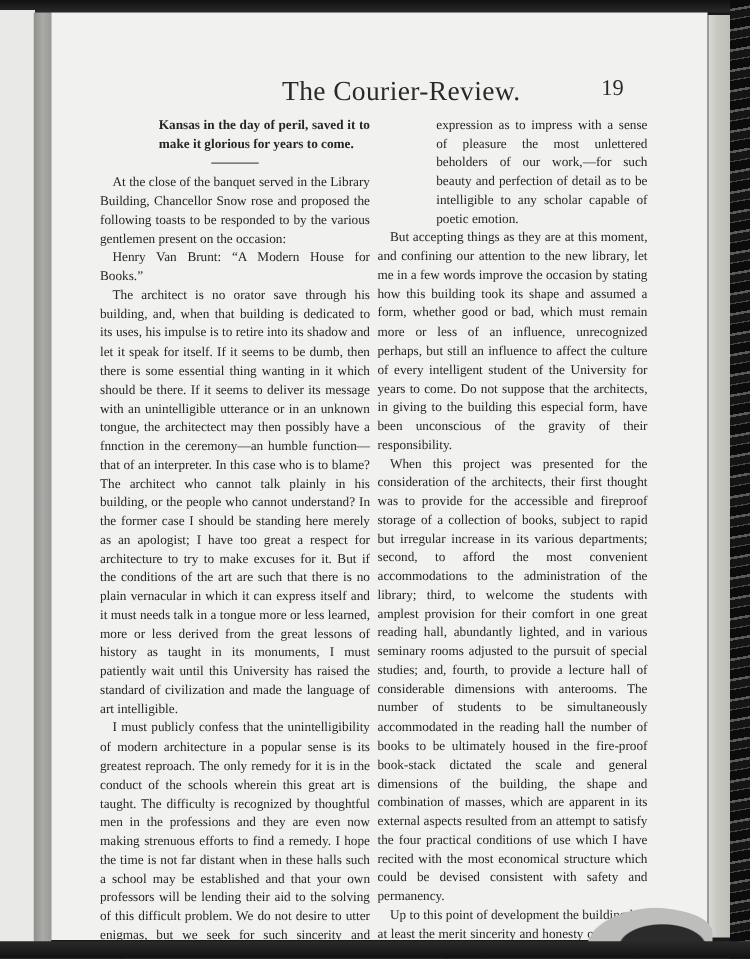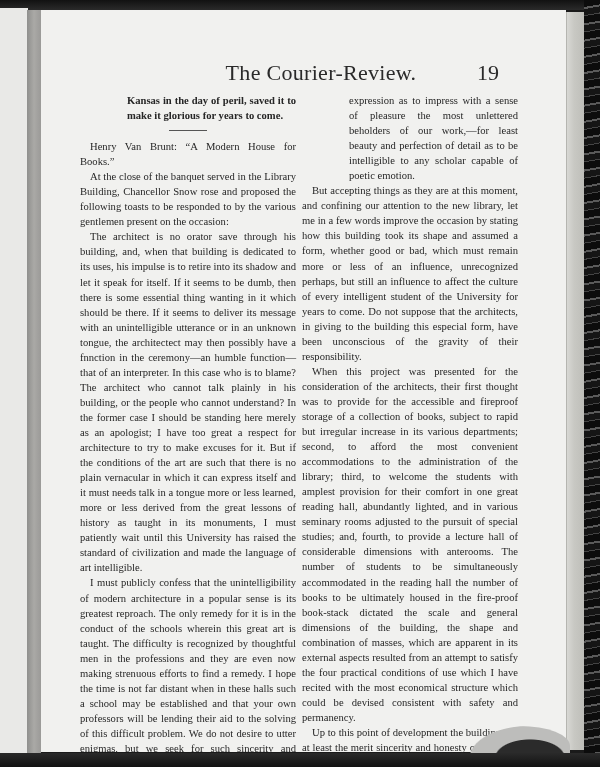--- a/index.html
+++ b/index.html
@@ -44,21 +44,21 @@
     }
     .running-head {
       position: absolute; left: 41px; top: 60px; width: 514px; height: 30px;
     }
     .running-title {
       position: absolute; left: 170px; top: 0; width: 220px; text-align: center;
       font-size: 22px; color: #2a2a2a; letter-spacing: 0.3px;
     }
     .page-number {
       position: absolute; right: 56px; top: 0;
-      font-size: 22px; color: #2a2a2a;
+      font-size: 18px; color: #2a2a2a;
     }
     .col {
       position: absolute; top: 93px; width: 216px;
       font-size: 10.6px; line-height: 15.05px; color: #262626;
       text-align: justify; hyphens: none;
     }
     .col-left { left: 80px; }
     .col-right { left: 302px; }
     .col p { margin: 0; text-indent: 10px; }
     .col p.noindent { text-indent: 0; margin-left: 47px; }
@@ -76,28 +76,28 @@
 <div class="page"></div>
 
 <div class="running-head">
   <div class="running-title">The Courier-Review.</div>
   <div class="page-number">19</div>
 </div>
 
 <div class="col col-left">
   <p class="noindent" style="font-weight:bold;">Kansas in the day of peril, saved it to make it glorious for years to come.</p>
   <div class="rule"></div>
+  <p>At the close of the banquet served in the Library Building, Chancellor Snow rose and proposed the following toasts to be responded to by the various gentlemen present on the occasion:</p>
   <p>Henry Van Brunt: “A Modern House for Books.”</p>
-  <p>At the close of the banquet served in the Library Building, Chancellor Snow rose and proposed the following toasts to be responded to by the various gentlemen present on the occasion:</p>
   <p>The architect is no orator save through his building, and, when that building is dedicated to its uses, his impulse is to retire into its shadow and let it speak for itself. If it seems to be dumb, then there is some essential thing wanting in it which should be there. If it seems to deliver its message with an unintelligible utterance or in an unknown tongue, the architectect may then possibly have a fnnction in the ceremony—an humble function—that of an interpreter. In this case who is to blame? The architect who cannot talk plainly in his building, or the people who cannot understand? In the former case I should be standing here merely as an apologist; I have too great a respect for architecture to try to make excuses for it. But if the conditions of the art are such that there is no plain vernacular in which it can express itself and it must needs talk in a tongue more or less learned, more or less derived from the great lessons of history as taught in its monuments, I must patiently wait until this University has raised the standard of civilization and made the language of art intelligible.</p>
   <p>I must publicly confess that the unintelligibility of modern architecture in a popular sense is its greatest reproach. The only remedy for it is in the conduct of the schools wherein this great art is taught. The difficulty is recognized by thoughtful men in the professions and they are even now making strenuous efforts to find a remedy. I hope the time is not far distant when in these halls such a school may be established and that your own professors will be lending their aid to the solving of this difficult problem. We do not desire to utter enigmas, but we seek for such sincerity and simplicity of</p>
 </div>
 
 <div class="col col-right">
-  <p class="noindent">expression as to impress with a sense of pleasure the most unlettered beholders of our work,—for least beauty and perfection of detail as to be intelligible to any scholar capable of poetic emotion.</p>
+  <p class="noindent">expression as to impress with a sense of pleasure the most unlettered beholders of our work,—for such beauty and perfection of detail as to be intelligible to any scholar capable of poetic emotion.</p>
   <p>But accepting things as they are at this moment, and confining our attention to the new library, let me in a few words improve the occasion by stating how this building took its shape and assumed a form, whether good or bad, which must remain more or less of an influence, unrecognized perhaps, but still an influence to affect the culture of every intelligent student of the University for years to come. Do not suppose that the architects, in giving to the building this especial form, have been unconscious of the gravity of their responsibility.</p>
   <p>When this project was presented for the consideration of the architects, their first thought was to provide for the accessible and fireproof storage of a collection of books, subject to rapid but irregular increase in its various departments; second, to afford the most convenient accommodations to the administration of the library; third, to welcome the students with amplest provision for their comfort in one great reading hall, abundantly lighted, and in various seminary rooms adjusted to the pursuit of special studies; and, fourth, to provide a lecture hall of considerable dimensions with anterooms. The number of students to be simultaneously accommodated in the reading hall the number of books to be ultimately housed in the fire-proof book-stack dictated the scale and general dimensions of the building, the shape and combination of masses, which are apparent in its external aspects resulted from an attempt to satisfy the four practical conditions of use which I have recited with the most economical structure which could be devised consistent with safety and permanency.</p>
   <p>Up to this point of development the building has at least the merit sincerity and honesty of purpose; for to the capable eye the exterior clearly betrays the general divisions of the interior and is the result of practical considerations. No feature of mere caprice has been</p>
 </div>
 
 <div class="edge-stack"></div>
 <div class="edge-dark"></div>
 <div class="thumb"></div>
 <div class="bottom-bar"></div>
 

